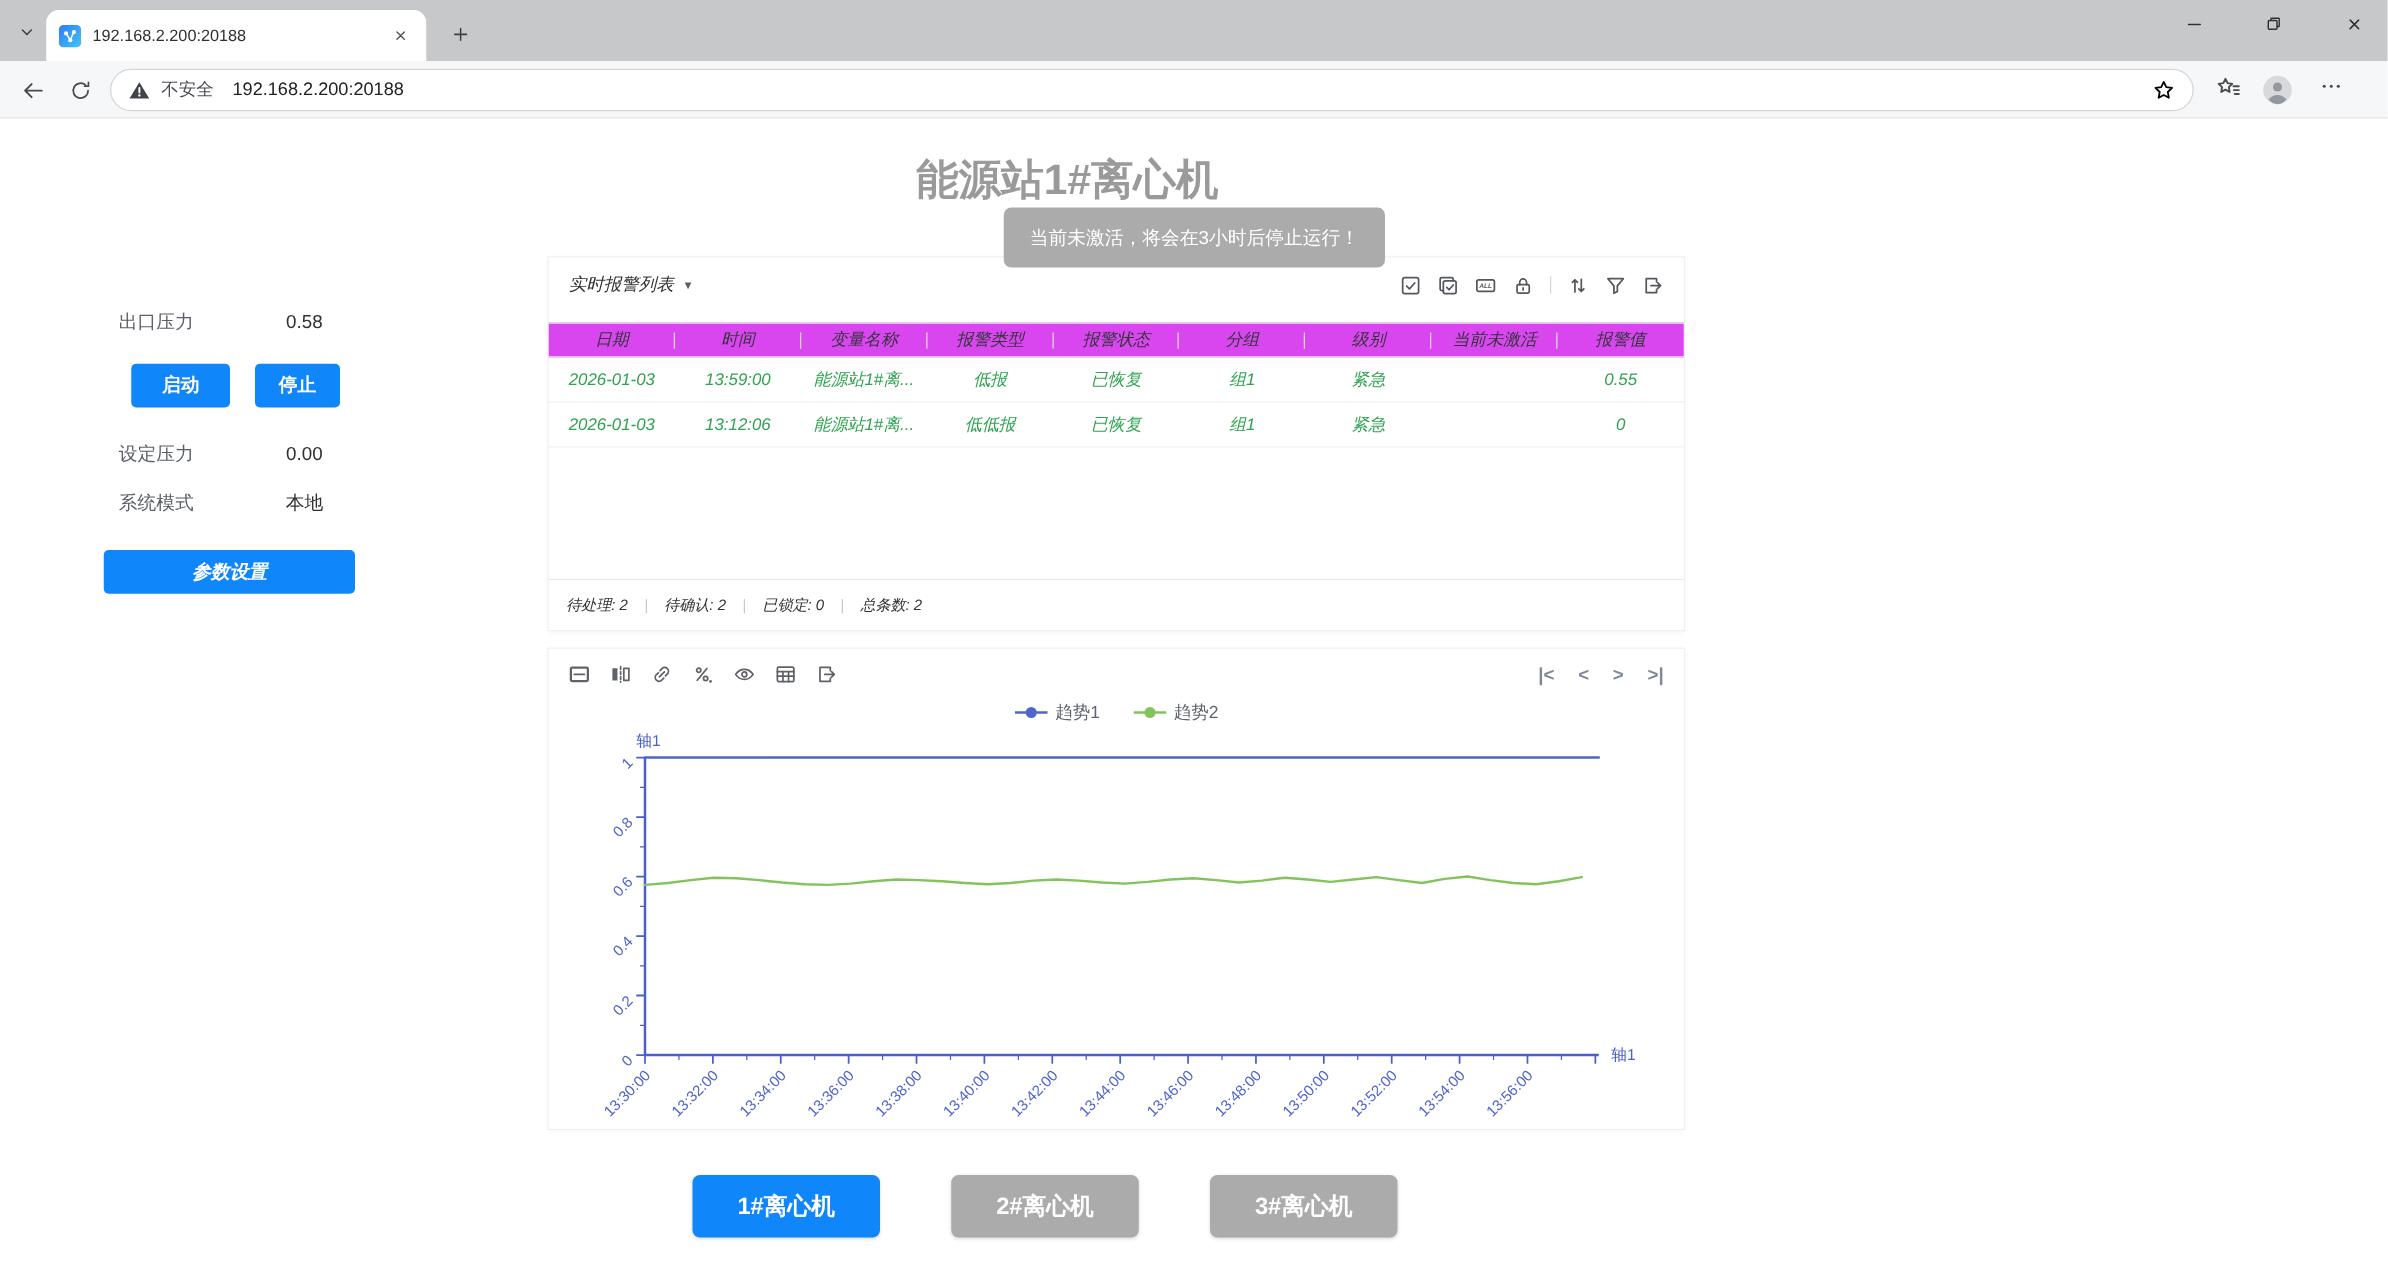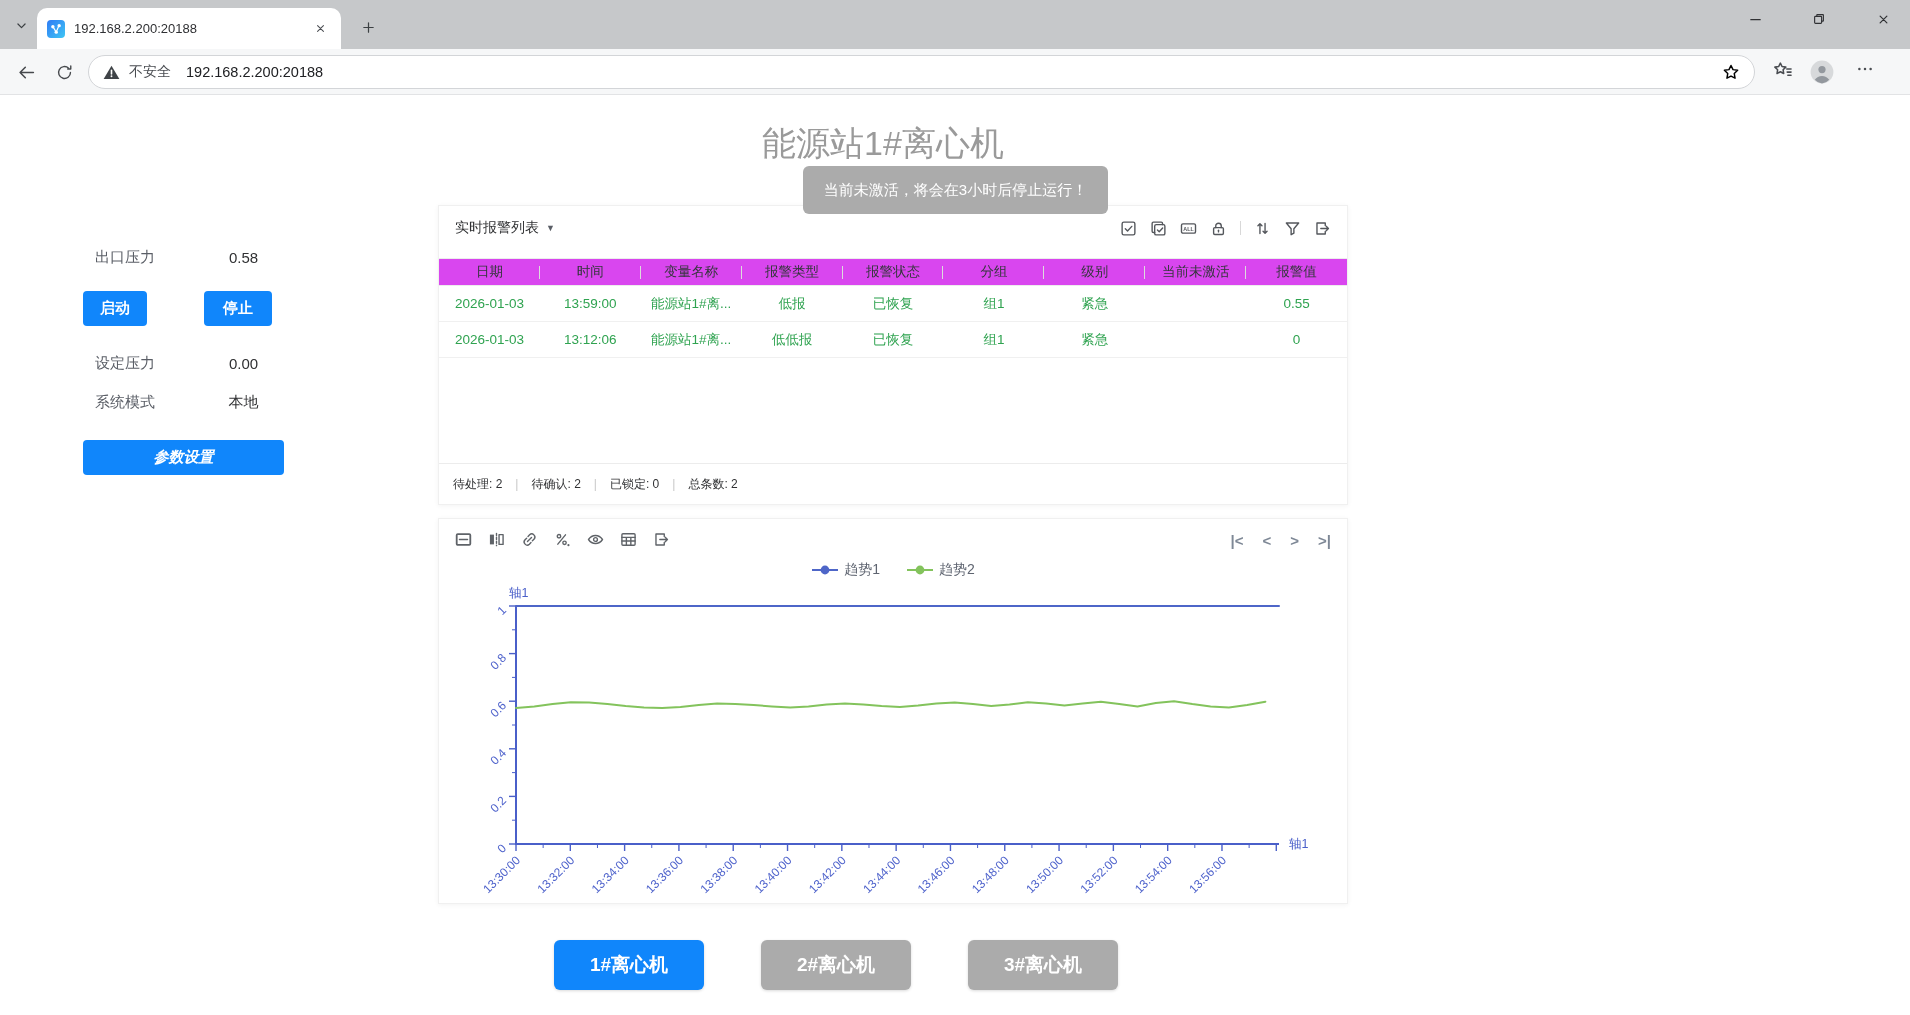--- a/index.html
+++ b/index.html
@@ -27,46 +27,46 @@
              justify-content:center; color:#46494d; }
   .addressbar { position:absolute; left:88px; top:6px; width:1667px; height:34px; background:#fff;
                 border:1px solid #d3d5d8; border-radius:17px; display:flex; align-items:center;
                 padding:0 14px; }
   .sec-label { font-size:14px; color:#4a4d52; margin-left:9px; }
   .url-text  { font-size:14.5px; color:#202124; margin-left:15px; flex:1; }
   .bar-right-icon { position:absolute; top:11px; color:#4a4d52; }
 
   
   .page { position:absolute; left:0; top:95px; width:1910px; height:920px; background:#fff; }
-  .page-title { position:absolute; left:733px; top:26px; width:300px; text-align:center;
-                font-size:34px; color:#9a9a9a; white-space:nowrap; }
+  .page-title { position:absolute; left:733px; top:26px; width:300px; text-align:left;
+                font-size:34px; color:#9a9a9a; white-space:nowrap;font-weight:bold; }
   .toast { position:absolute; left:803px; top:71px; width:305px; height:48px; background:#ababab;
            border-radius:6px; color:#fff; font-size:15px; display:flex; align-items:center;
            justify-content:center; z-index:9; white-space:nowrap; }
 
   
   .left-panel { position:absolute; left:83px; top:150px; width:201px; }
   .lf-row { display:flex; align-items:center; height:24px;gap:28px; }
   .lf-row.indicator-row { height:46px; margin-top:6px; }
   .lf-row.r3 { margin-top:25px; }
   .lf-row.r4 { margin-top:15px; }
   .lf-label { width:92px; padding-left:12px; font-size:15px; color:#5a5e66; }
   .lf-value { flex:1; text-align:center; font-size:15px; color:#303133; }
   .indicator-wrap { flex:1; display:flex; justify-content:center; }
   .indicator { width:40px; height:40px; border-radius:50%; background:#c4c4c4; }
   .btn-row { margin-top:22px; display:flex; }
   .btn { height:35px; border:none; border-radius:4px; background:var(--accent,#1086fb); color:#fff;
          font-size:15px; font-weight:bold; font-family:inherit; cursor:pointer; }
-  .btn.start { width:64px; }
+  .btn.start { width:79px;margin-left:22px; }
   .btn.stop  { width:68px; margin-left:auto; margin-right:12px; }
   .btn.params{ margin-top:26px; width:201px;font-style:italic; }
 
   
   .alarm-panel { position:absolute; left:438px; top:110px; width:910px; height:300px; background:#fff;
-                 border:1px solid #f0f0f0; box-shadow:0 1px 5px rgba(0,0,0,.05); }
+                 border:1px solid #f0f0f0; box-shadow:0 1px 5px rgba(0,0,0,.05);font-style:italic; }
   .ap-header { position:absolute; top:0; left:0; right:0; height:44px; display:flex; align-items:center;
                padding:0 16px; }
   .ap-title { font-size:14px; color:#303133; display:flex; align-items:center; gap:7px; }
   .caret { font-size:9px; color:#5a5e66; }
   .ap-icons { margin-left:auto; display:flex; align-items:center; gap:13px; color:#54575c; }
   .tool-icon svg { width:17px; height:17px; }
   .v-divider { width:1px; height:14px; background:#d8d8d8; }
   .tbl-head { position:absolute; top:52px; left:0; width:908px; height:28px; background:#d946ef;
               border-top:1px solid #ececec; border-bottom:1px solid #ececec; display:grid;
               grid-template-columns:repeat(9,1fr); }

